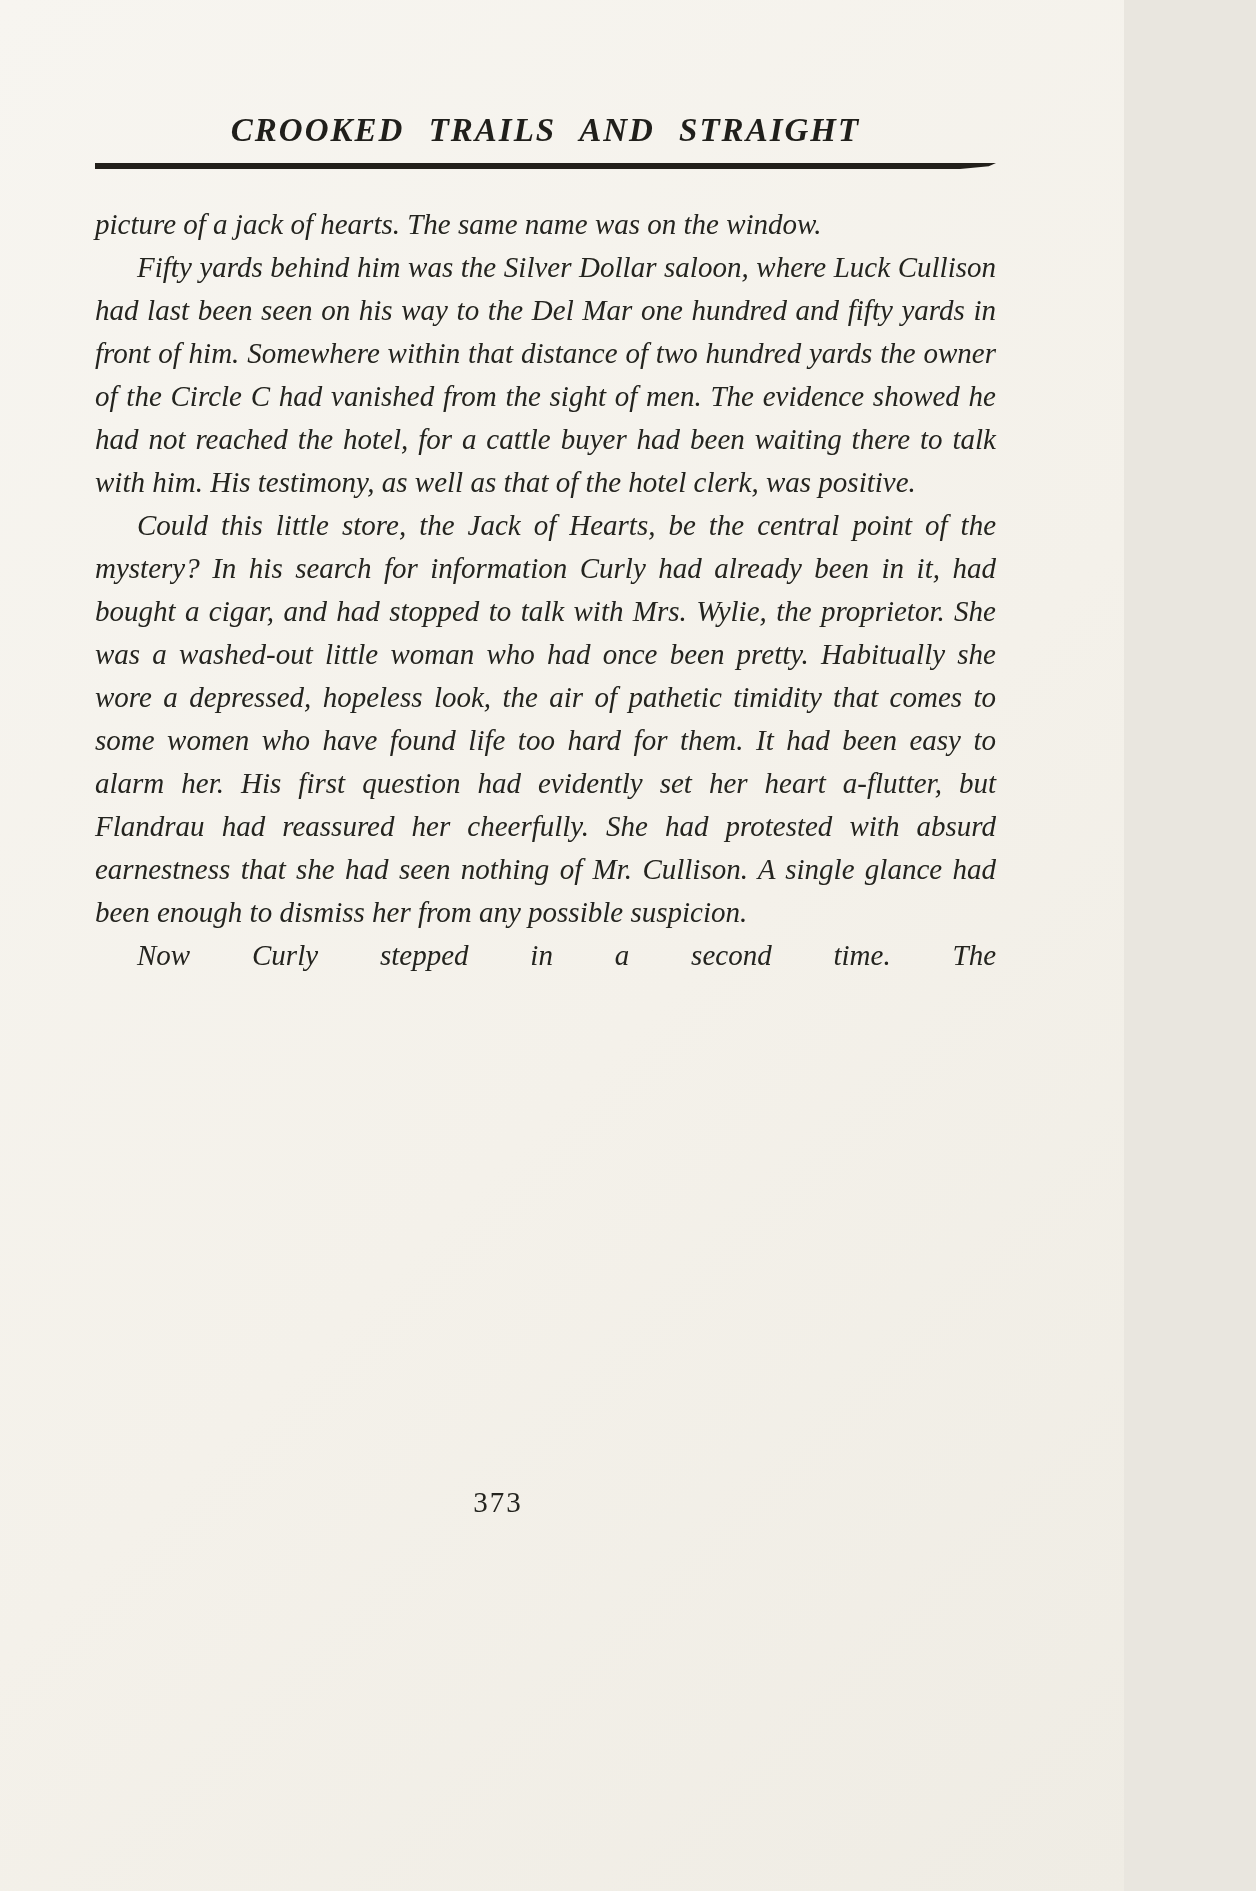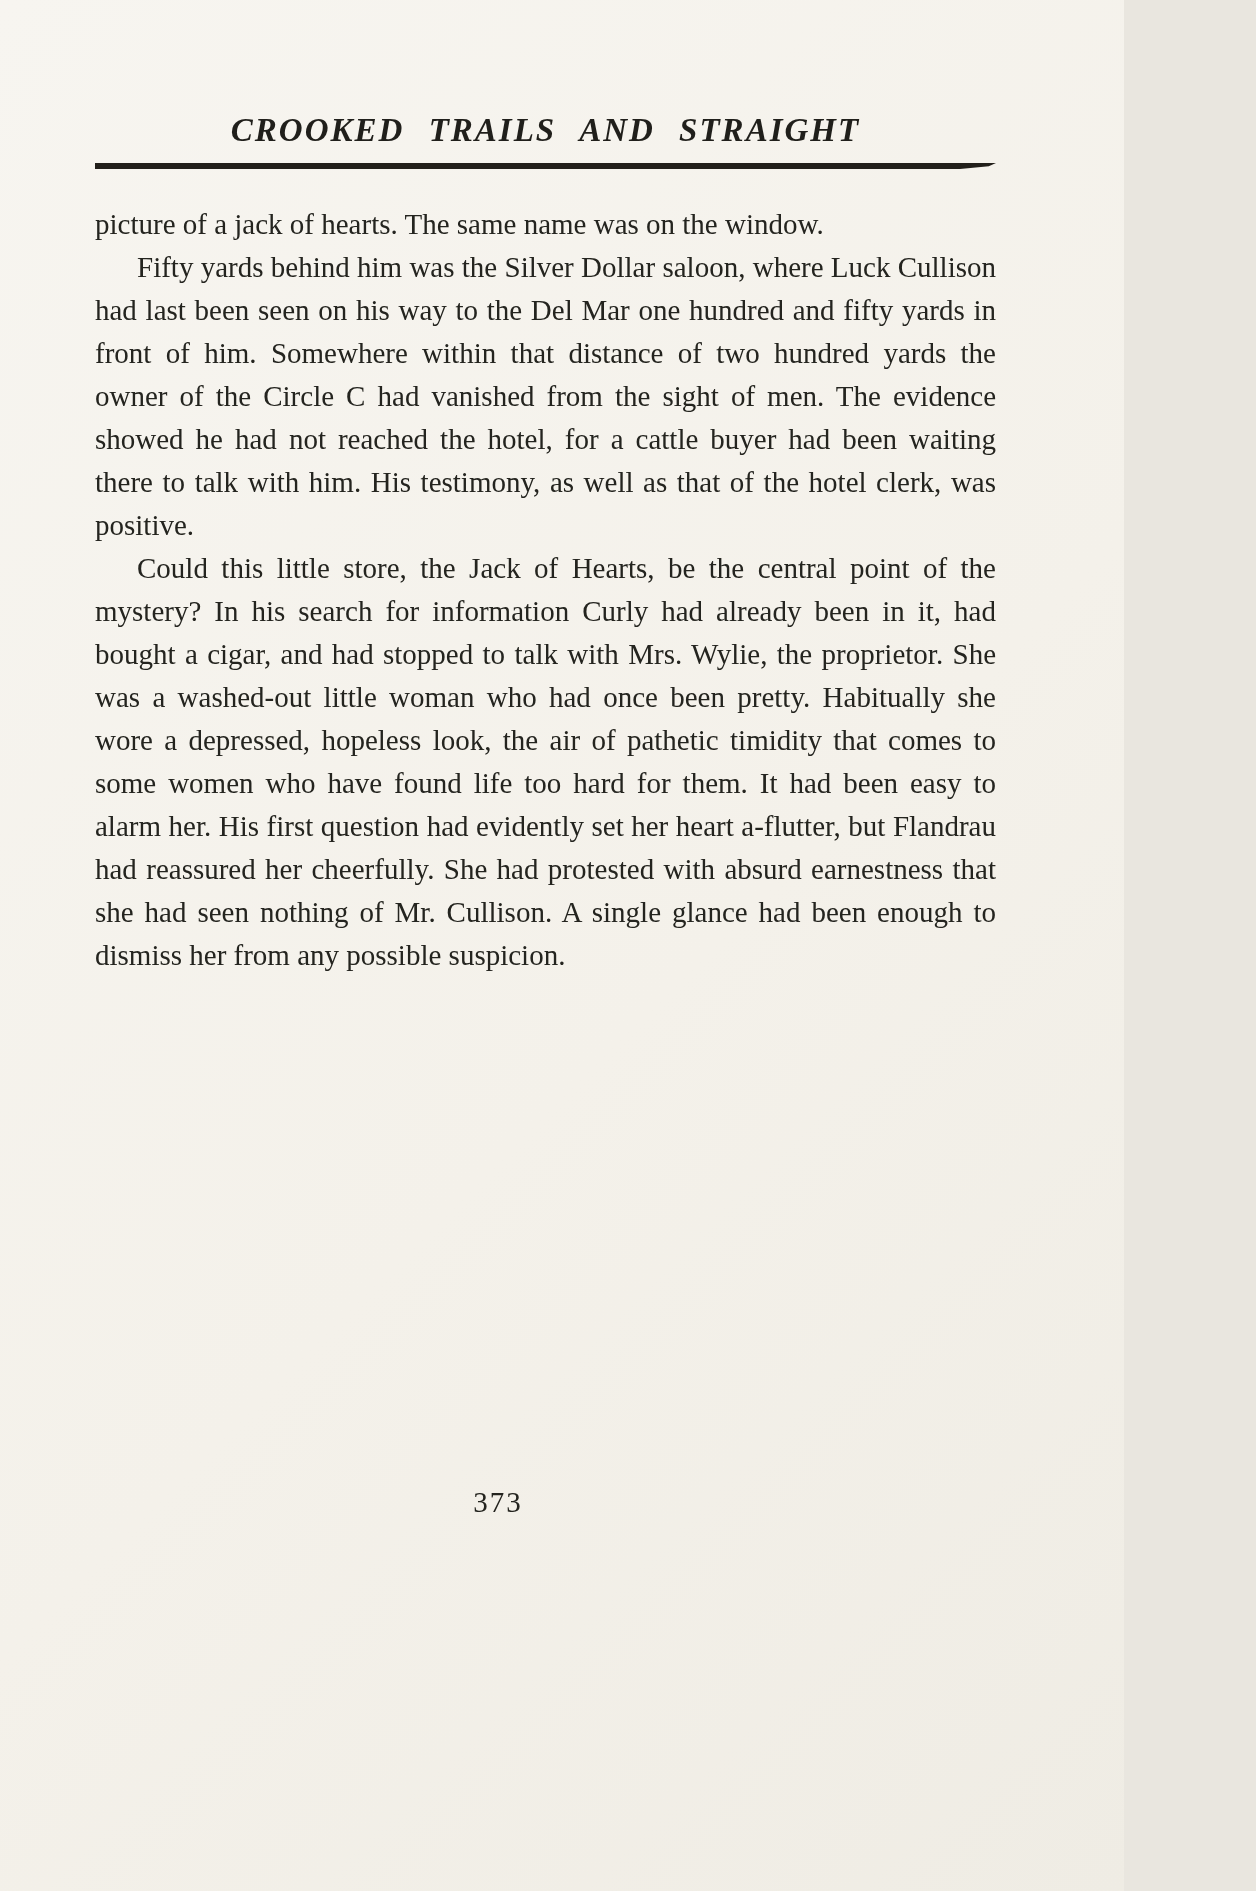--- a/index.html
+++ b/index.html
@@ -45,20 +45,21 @@
     clip-path: polygon(0 0, 100% 0, 99.2% 55%, 96% 100%, 0 100%);
   }
   .body-text {
     font-size: 29px;
     line-height: 43px;
     text-align: justify;
     color: #24241f;
   }
   .body-text p {
     margin: 0;
+    font-style: italic;
   }
   .body-text p.indent {
     text-indent: 42px;
   }
   .body-text p.force-justify {
     text-align-last: justify;
   }
   .page-number {
     position: absolute;
     left: 0;
@@ -77,17 +78,18 @@
   <div class="content">
 
     <div class="running-header">CROOKED TRAILS AND STRAIGHT</div>
 
     <div class="header-rule"></div>
 
     <div class="body-text">
       <p>picture of a jack of hearts.  The same name was on the window.</p>
       <p class="indent">Fifty yards behind him was the Silver Dollar saloon, where Luck Cullison had last been seen on his way to the Del Mar one hundred and fifty yards in front of him.  Somewhere within that distance of two hundred yards the owner of the Circle C had vanished from the sight of men.  The evidence showed he had not reached the hotel, for a cattle buyer had been waiting there to talk with him. His testimony, as well as that of the hotel clerk, was positive.</p>
       <p class="indent">Could this little store, the Jack of Hearts, be the central point of the mystery?  In his search for information Curly had already been in it, had bought a cigar, and had stopped to talk with Mrs. Wylie, the proprietor.  She was a washed-out little woman who had once been pretty.  Habitually she wore a depressed, hopeless look, the air of pathetic timidity that comes to some women who have found life too hard for them.  It had been easy to alarm her.  His first question had evidently set her heart a-flutter, but Flandrau had reassured her cheerfully. She had protested with absurd earnestness that she had seen nothing of Mr. Cullison.  A single glance had been enough to dismiss her from any possible suspicion.</p>
+      <p class="indent force-justify">Now Curly stepped in a second time.  The</p>
     </div>
   </div>
 
   <div class="page-number">373</div>
 </div>
 
 </body></html>

